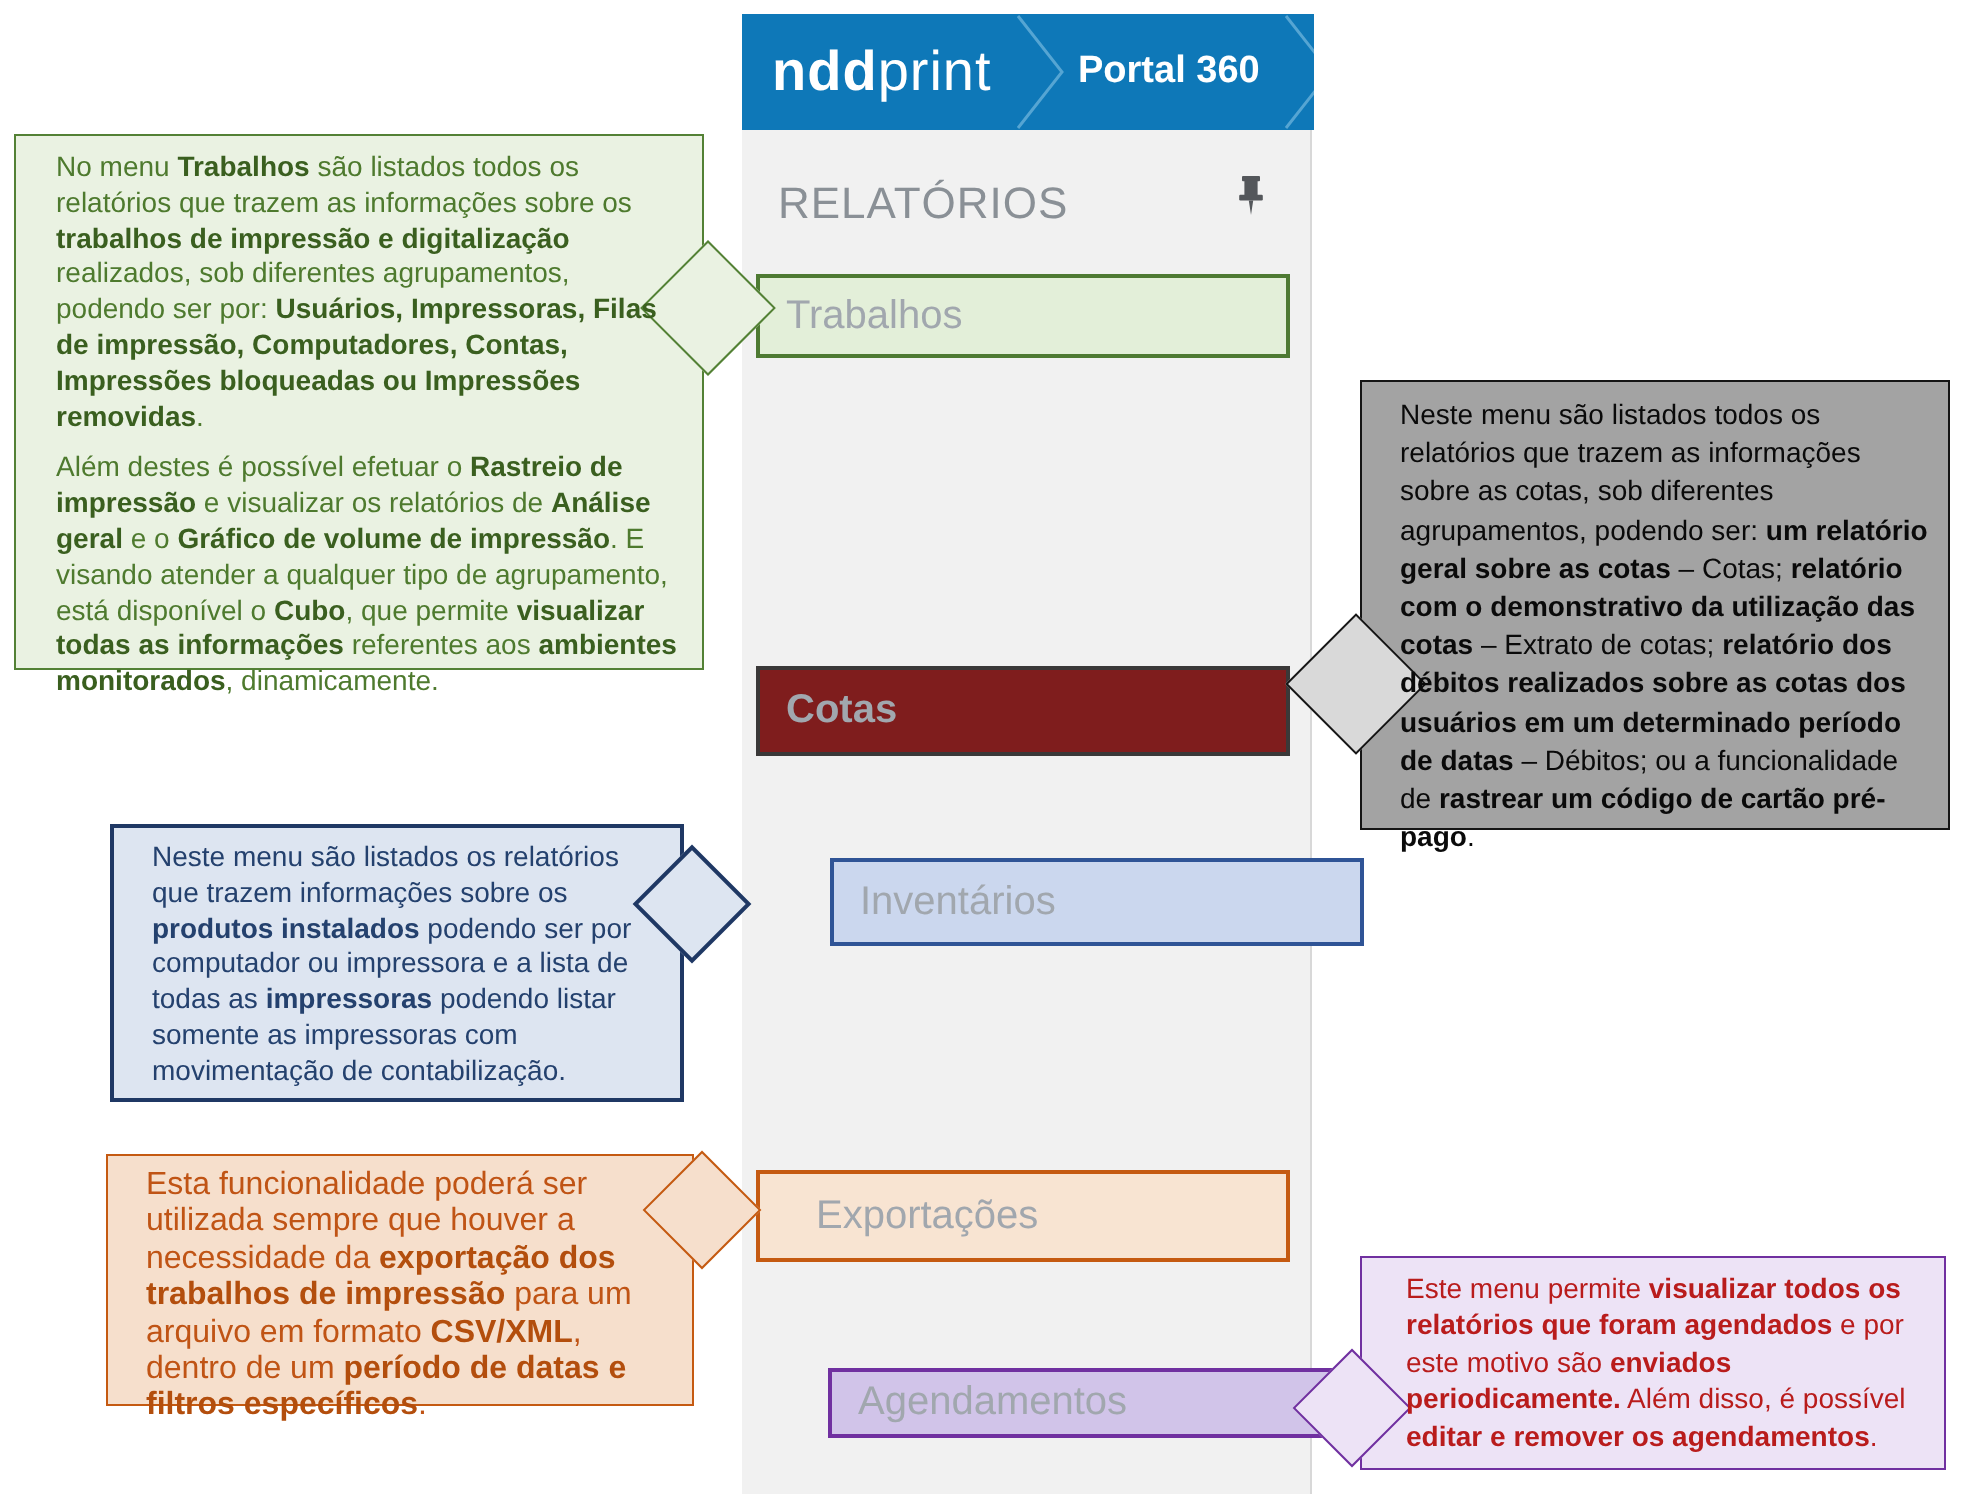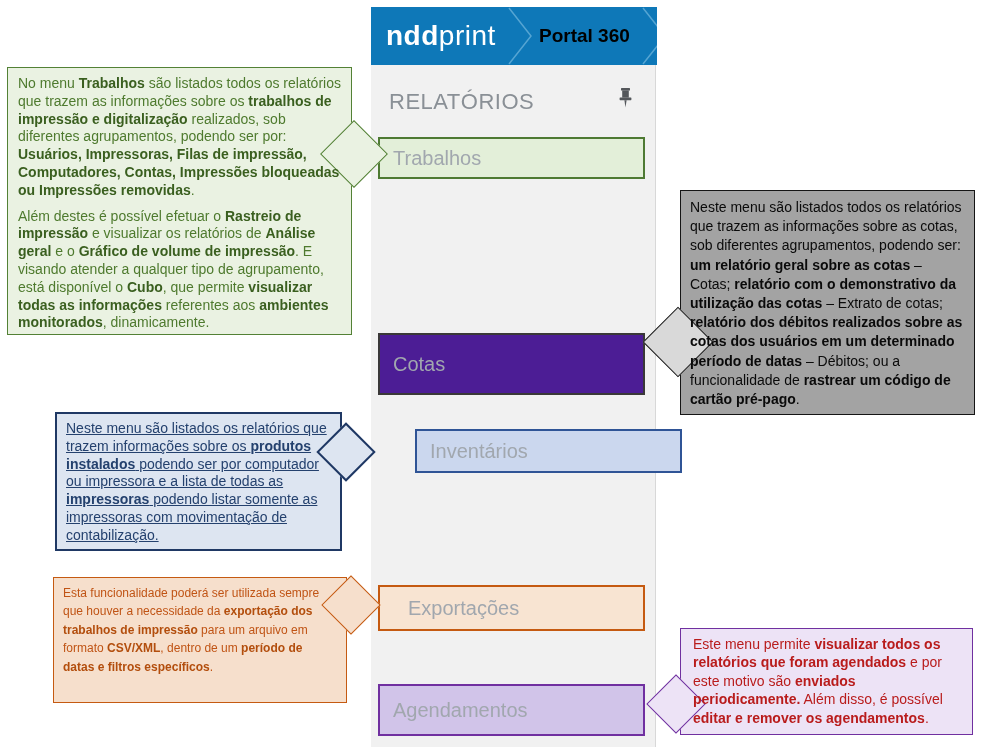--- a/index.html
+++ b/index.html
@@ -9,54 +9,54 @@
 
   
   .app-header{position:absolute;left:371px;top:7px;width:286px;height:58px;
               background:#0E78B8;overflow:hidden;}
   .chev-svg{position:absolute;left:0;top:0;}
   .logo{position:absolute;left:15px;top:0;height:58px;line-height:58px;
         color:#ffffff;font-size:28px;letter-spacing:.5px;}
   .logo .nd{font-weight:800;}
   .logo .pr{font-weight:300;}
   .product{position:absolute;left:168px;top:0;height:58px;line-height:58px;
-           color:#000000;font-size:19px;font-weight:600;}
+           color:#ffffff;font-size:19px;font-weight:600;}
 
   
   .sidebar{position:absolute;left:371px;top:65px;width:285px;height:682px;
            background:#F1F1F1;border-right:1px solid #D8D8D8;}
   .section-title{position:absolute;left:18px;top:24px;font-size:22px;
                  letter-spacing:.5px;color:#8A9096;}
   .pin{position:absolute;left:246px;top:23px;width:17px;height:22px;cursor:pointer;}
   .menu-item{position:absolute;left:7px;width:267px;display:flex;align-items:center;
              padding-left:13px;font-size:20px;color:#A1A7AE;cursor:pointer;}
   .mi-trabalhos   {top:72px; height:42px;background:#E3EFD9;border:2px solid #4E7A33;}
-  .mi-cotas       {top:268px;height:62px;background:#4c1d95;border:2px solid #3A3838;}
+  .mi-cotas       {top:268px;height:45px;background:#7f1d1d;border:2px solid #3A3838;font-weight:bold;}
   .mi-inventarios {top:364px;height:44px;background:#CBD7EE;border:2px solid #2F5496;margin-left:37px;}
   .mi-exportacoes {top:520px;height:46px;background:#F8E4D2;border:2px solid #C55A11;padding-left:28px;}
-  .mi-agendamentos{top:619px;height:52px;background:#D1C4E9;border:2px solid #7030A0;}
+  .mi-agendamentos{top:619px;height:35px;background:#D1C4E9;border:2px solid #7030A0;margin-left:36px;}
 
   
   .callout{position:absolute;}
   .co-text{position:relative;z-index:2;}
-  .callout p{margin:0 0 8px 0;}
+  .callout p{margin:0 0 8px 10px;}
   .callout p:last-child{margin-bottom:0;}
 
   .co-green{left:7px;top:67px;width:345px;height:268px;background:#EAF2E2;
             border:1.5px solid #538135;color:#4E7A2E;font-size:14px;
             line-height:17.8px;padding:7px 10px;}
   .co-green b{color:#3A5F1F;}
   .co-gray{left:680px;top:190px;width:295px;height:225px;background:#a3a3a3;
            border:1.5px solid #151515;color:#0A0A0A;font-size:14px;
            line-height:19.2px;padding:7px 9px;}
   .co-blue{left:55px;top:412px;width:287px;height:139px;background:#DDE5F1;
            border:2px solid #1F3864;color:#24416E;font-size:14px;
-           line-height:17.8px;padding:6px 9px;text-decoration:underline;}
+           line-height:17.8px;padding:6px 9px;}
   .co-orange{left:53px;top:577px;width:294px;height:126px;background:#F6DFCC;
-             border:1.5px solid #C55A11;color:#C05415;font-size:12px;
+             border:1.5px solid #C55A11;color:#C05415;font-size:16px;
              line-height:18.4px;padding:6px 9px;}
   .co-orange b{color:#B34E0D;}
   .co-purple{left:680px;top:628px;width:293px;height:107px;background:#EDE3F6;
              border:1.5px solid #7030A0;color:#b91c1c;font-size:14px;
              line-height:18.4px;padding:6px 12px;}
 
   
   .diamond{position:absolute;transform:rotate(45deg);z-index:1;}
   .d-green {left:330px;top:130px;width:48px;height:48px;background:#EAF2E2;border:1.5px solid #538135;}
   .d-gray  {left:653px;top:317px;width:50px;height:50px;background:#D9D9D9;border:1.5px solid #151515;}

